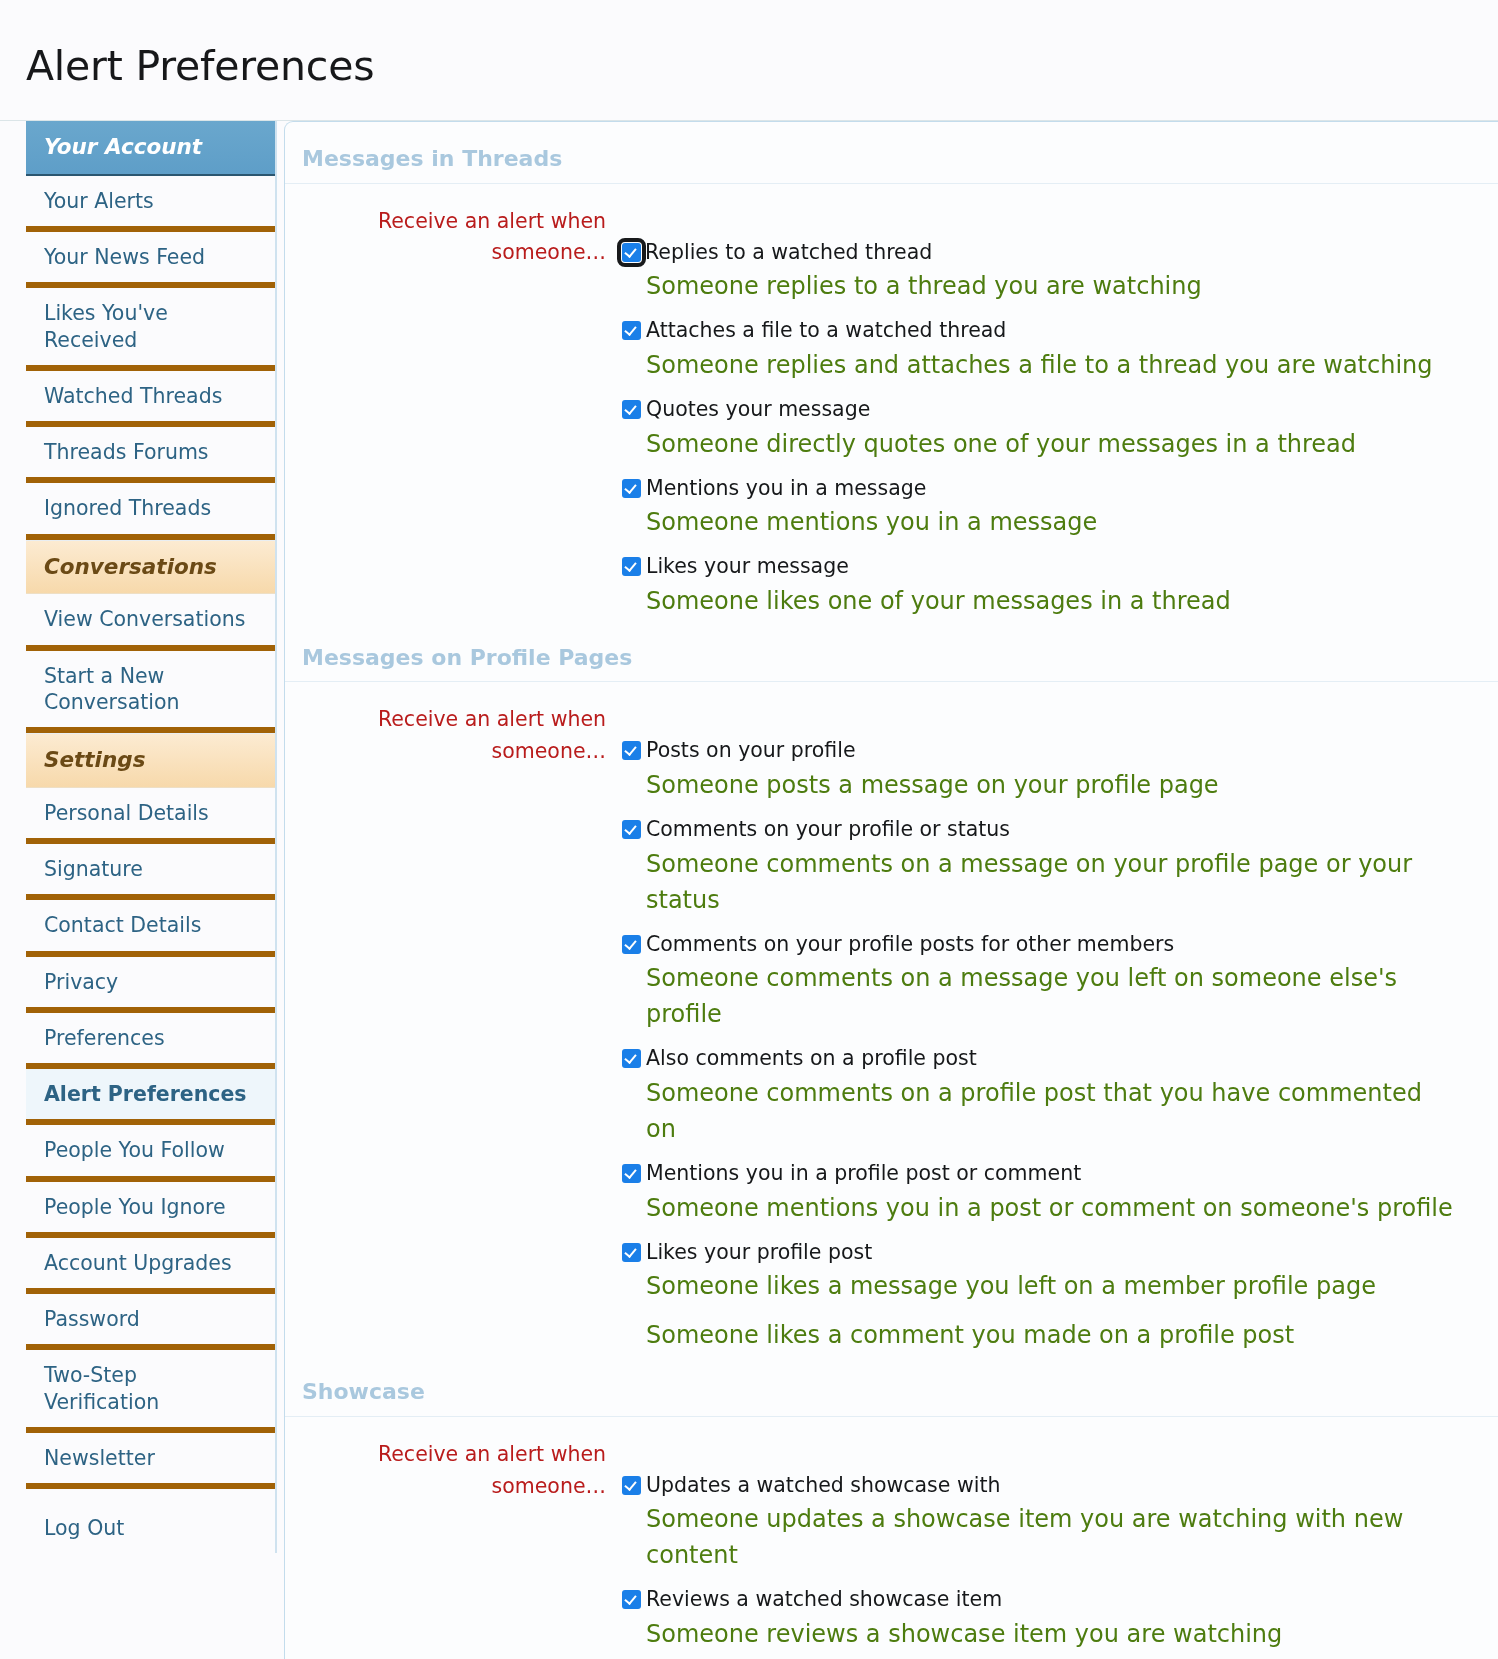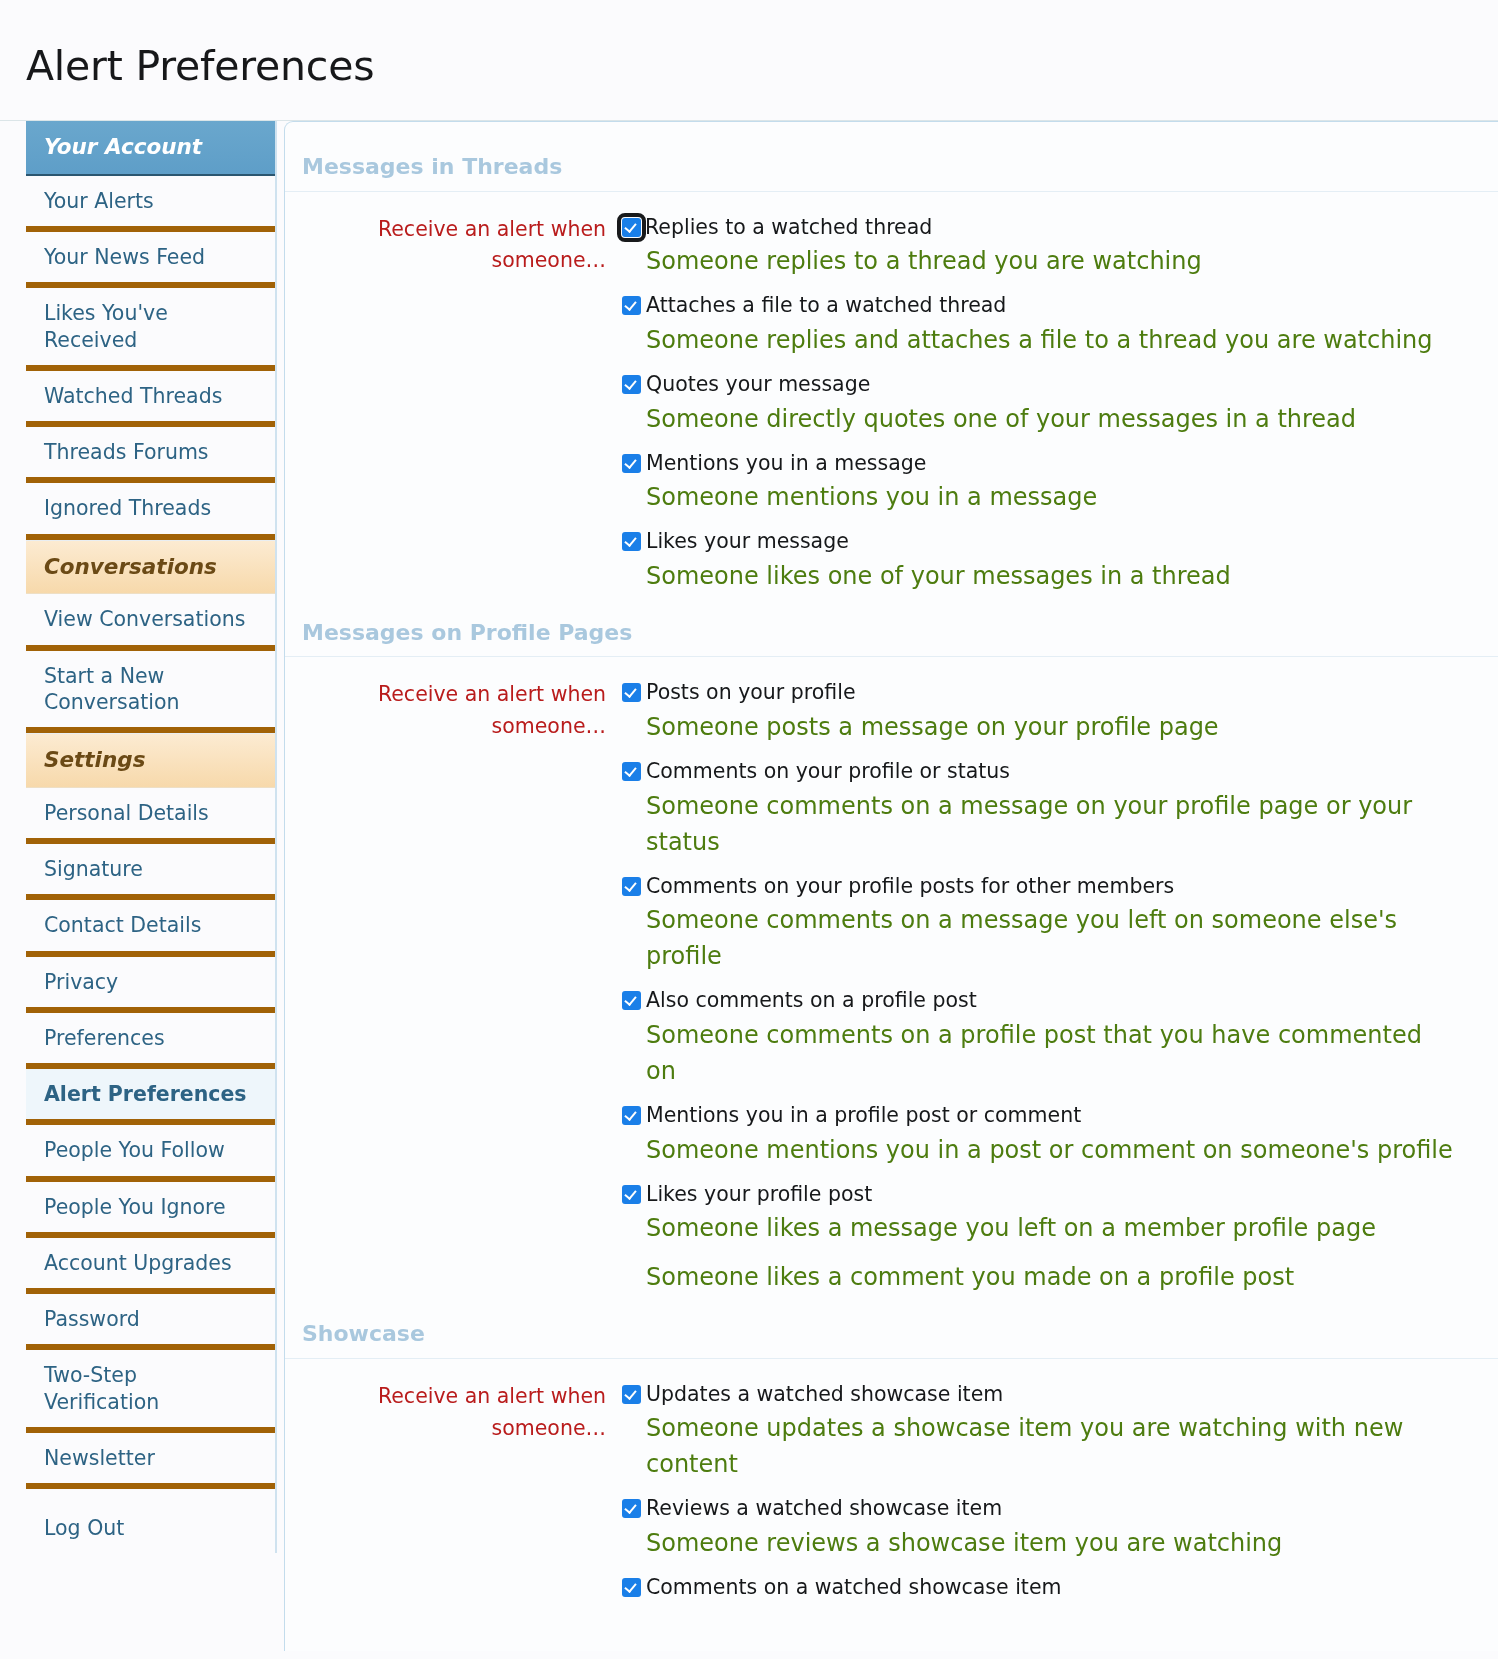--- a/index.html
+++ b/index.html
@@ -99,39 +99,40 @@
     box-sizing: border-box;
   }
   .section-head {
     font-size: 22px;
     font-weight: bold;
     color: #a9c8de;
     padding: 16px 0 10px 17px;
     border-bottom: 1px solid #e4eef5;
     line-height: 1.2;
   }
-  .section-head.first { padding-top: 32px; }
+  .section-head.first { padding-top: 24px; }
 
   .row {
     display: flex;
     padding: 22px 0 10px 0;
   }
   .row-label {
     flex: 0 0 337px;
     text-align: right;
     font-size: 20.5px;
     color: #b91c1c;
     line-height: 1.55;
     padding-right: 16px;
     box-sizing: border-box;
   }
   .opts {
     flex: 1 1 auto;
     padding-right: 40px;
     min-width: 0;
+    margin-top: 33px;
   }
   .opt { margin-bottom: 13px; }
   .opt:last-child { margin-bottom: 0; }
 
   .opt-main {
     display: flex;
     align-items: flex-start;
   }
   .cb {
     flex: 0 0 auto;
@@ -303,21 +304,21 @@
             </div>
           </div>
         </div>
         <div class="section-head">Showcase</div>
         <div class="row">
           <div class="row-label">Receive an alert when someone…</div>
           <div class="opts">
             <div class="opt">
               <div class="opt-main">
                 <span class="cb"></span>
-                <span class="opt-label">Updates a watched showcase item</span>
+                <span class="opt-label">Updates a watched showcase with</span>
               </div>
               <div class="opt-desc">Someone updates a showcase item you are watching with new content</div>
             </div>
             <div class="opt">
               <div class="opt-main">
                 <span class="cb"></span>
                 <span class="opt-label">Reviews a watched showcase item</span>
               </div>
               <div class="opt-desc">Someone reviews a showcase item you are watching</div>
             </div>

